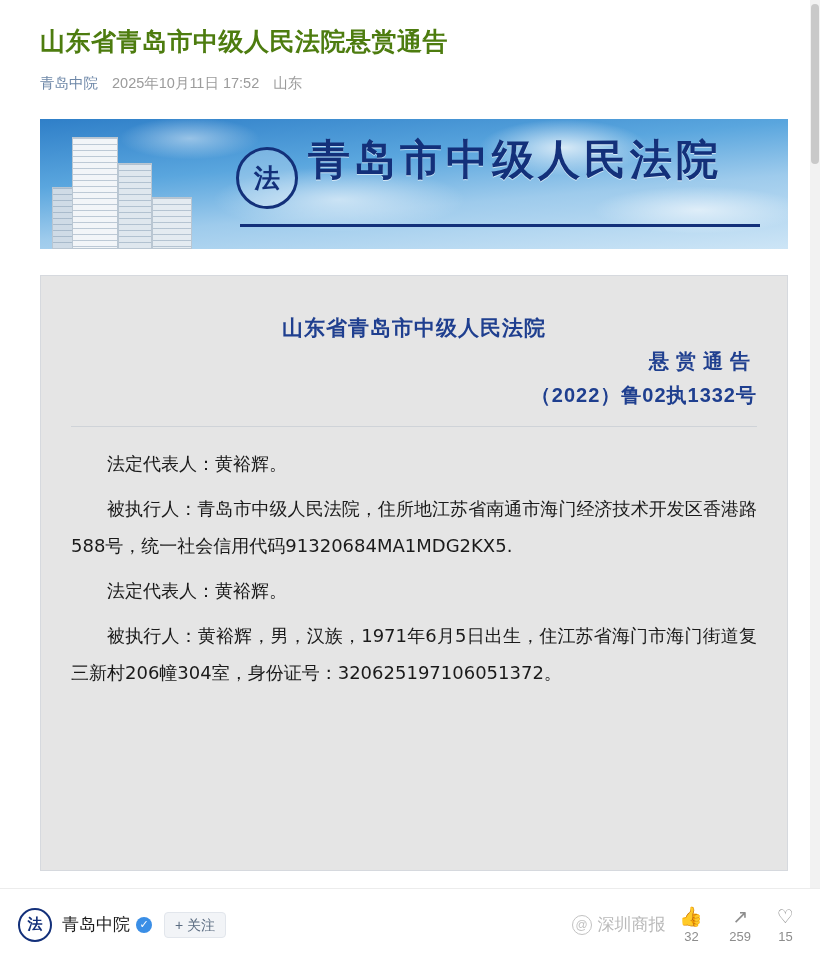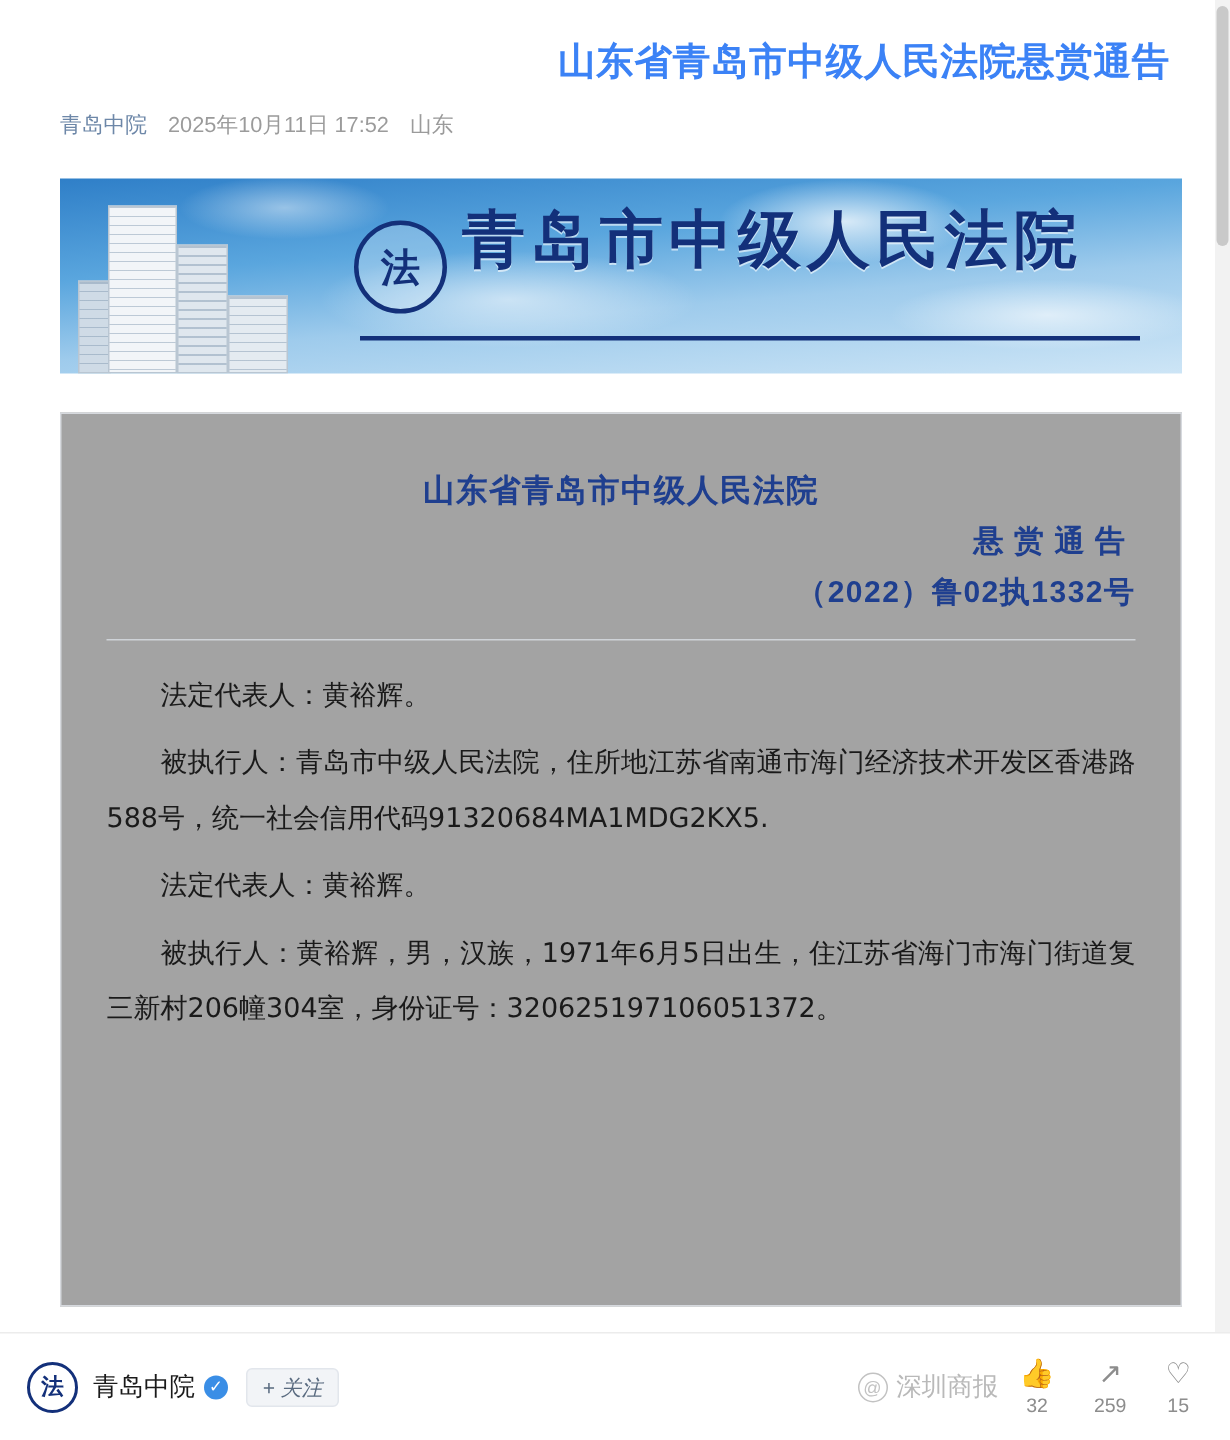--- a/index.html
+++ b/index.html
@@ -35,23 +35,22 @@
   
   .article {
     padding: 0 20px;
   }
   .title {
     margin: 0;
     padding: 24px 20px 0 20px;
     font-size: 25px;
     line-height: 34px;
     font-weight: bold;
-    color: #3b82f6;
+    color: #4d7c0f;
     letter-spacing: 0.5px;
-    text-align: right;
   }
   .meta {
     padding: 16px 20px 0 20px;
     font-size: 14.5px;
     color: #9b9b9b;
     display: flex;
     align-items: center;
     gap: 14px;
   }
   .meta .source { color: #6d87a8; }
@@ -116,21 +115,21 @@
     left: 200px; bottom: 22px;
     width: 520px; height: 3px;
     background: #13307a;
   }
 
   
   .doc {
     margin: 26px 20px 0 20px;
     width: 748px;
     border: 1px solid #d6d9de;
-    background: #a3a3a3;
+    background: #e5e5e5;
     padding: 36px 30px 14px 30px;
     height: 596px;
     overflow: hidden;
   }
   .doc-title {
     text-align: center;
     color: #1f3f8f;
     font-weight: bold;
     font-size: 21px;
     line-height: 32px;
@@ -205,21 +204,20 @@
   }
   .follow-btn {
     margin-left: 12px;
     font-size: 14px;
     color: #5a6b80;
     background: #f2f4f7;
     border: 1px solid #e2e6ec;
     border-radius: 4px;
     padding: 4px 10px;
     line-height: 16px;
-    font-style: italic;
   }
   .spacer { flex: 1 1 auto; }
   .watermark {
     display: flex;
     align-items: center;
     gap: 6px;
     color: #b9b9b9;
     font-size: 17px;
     margin-right: 14px;
   }

